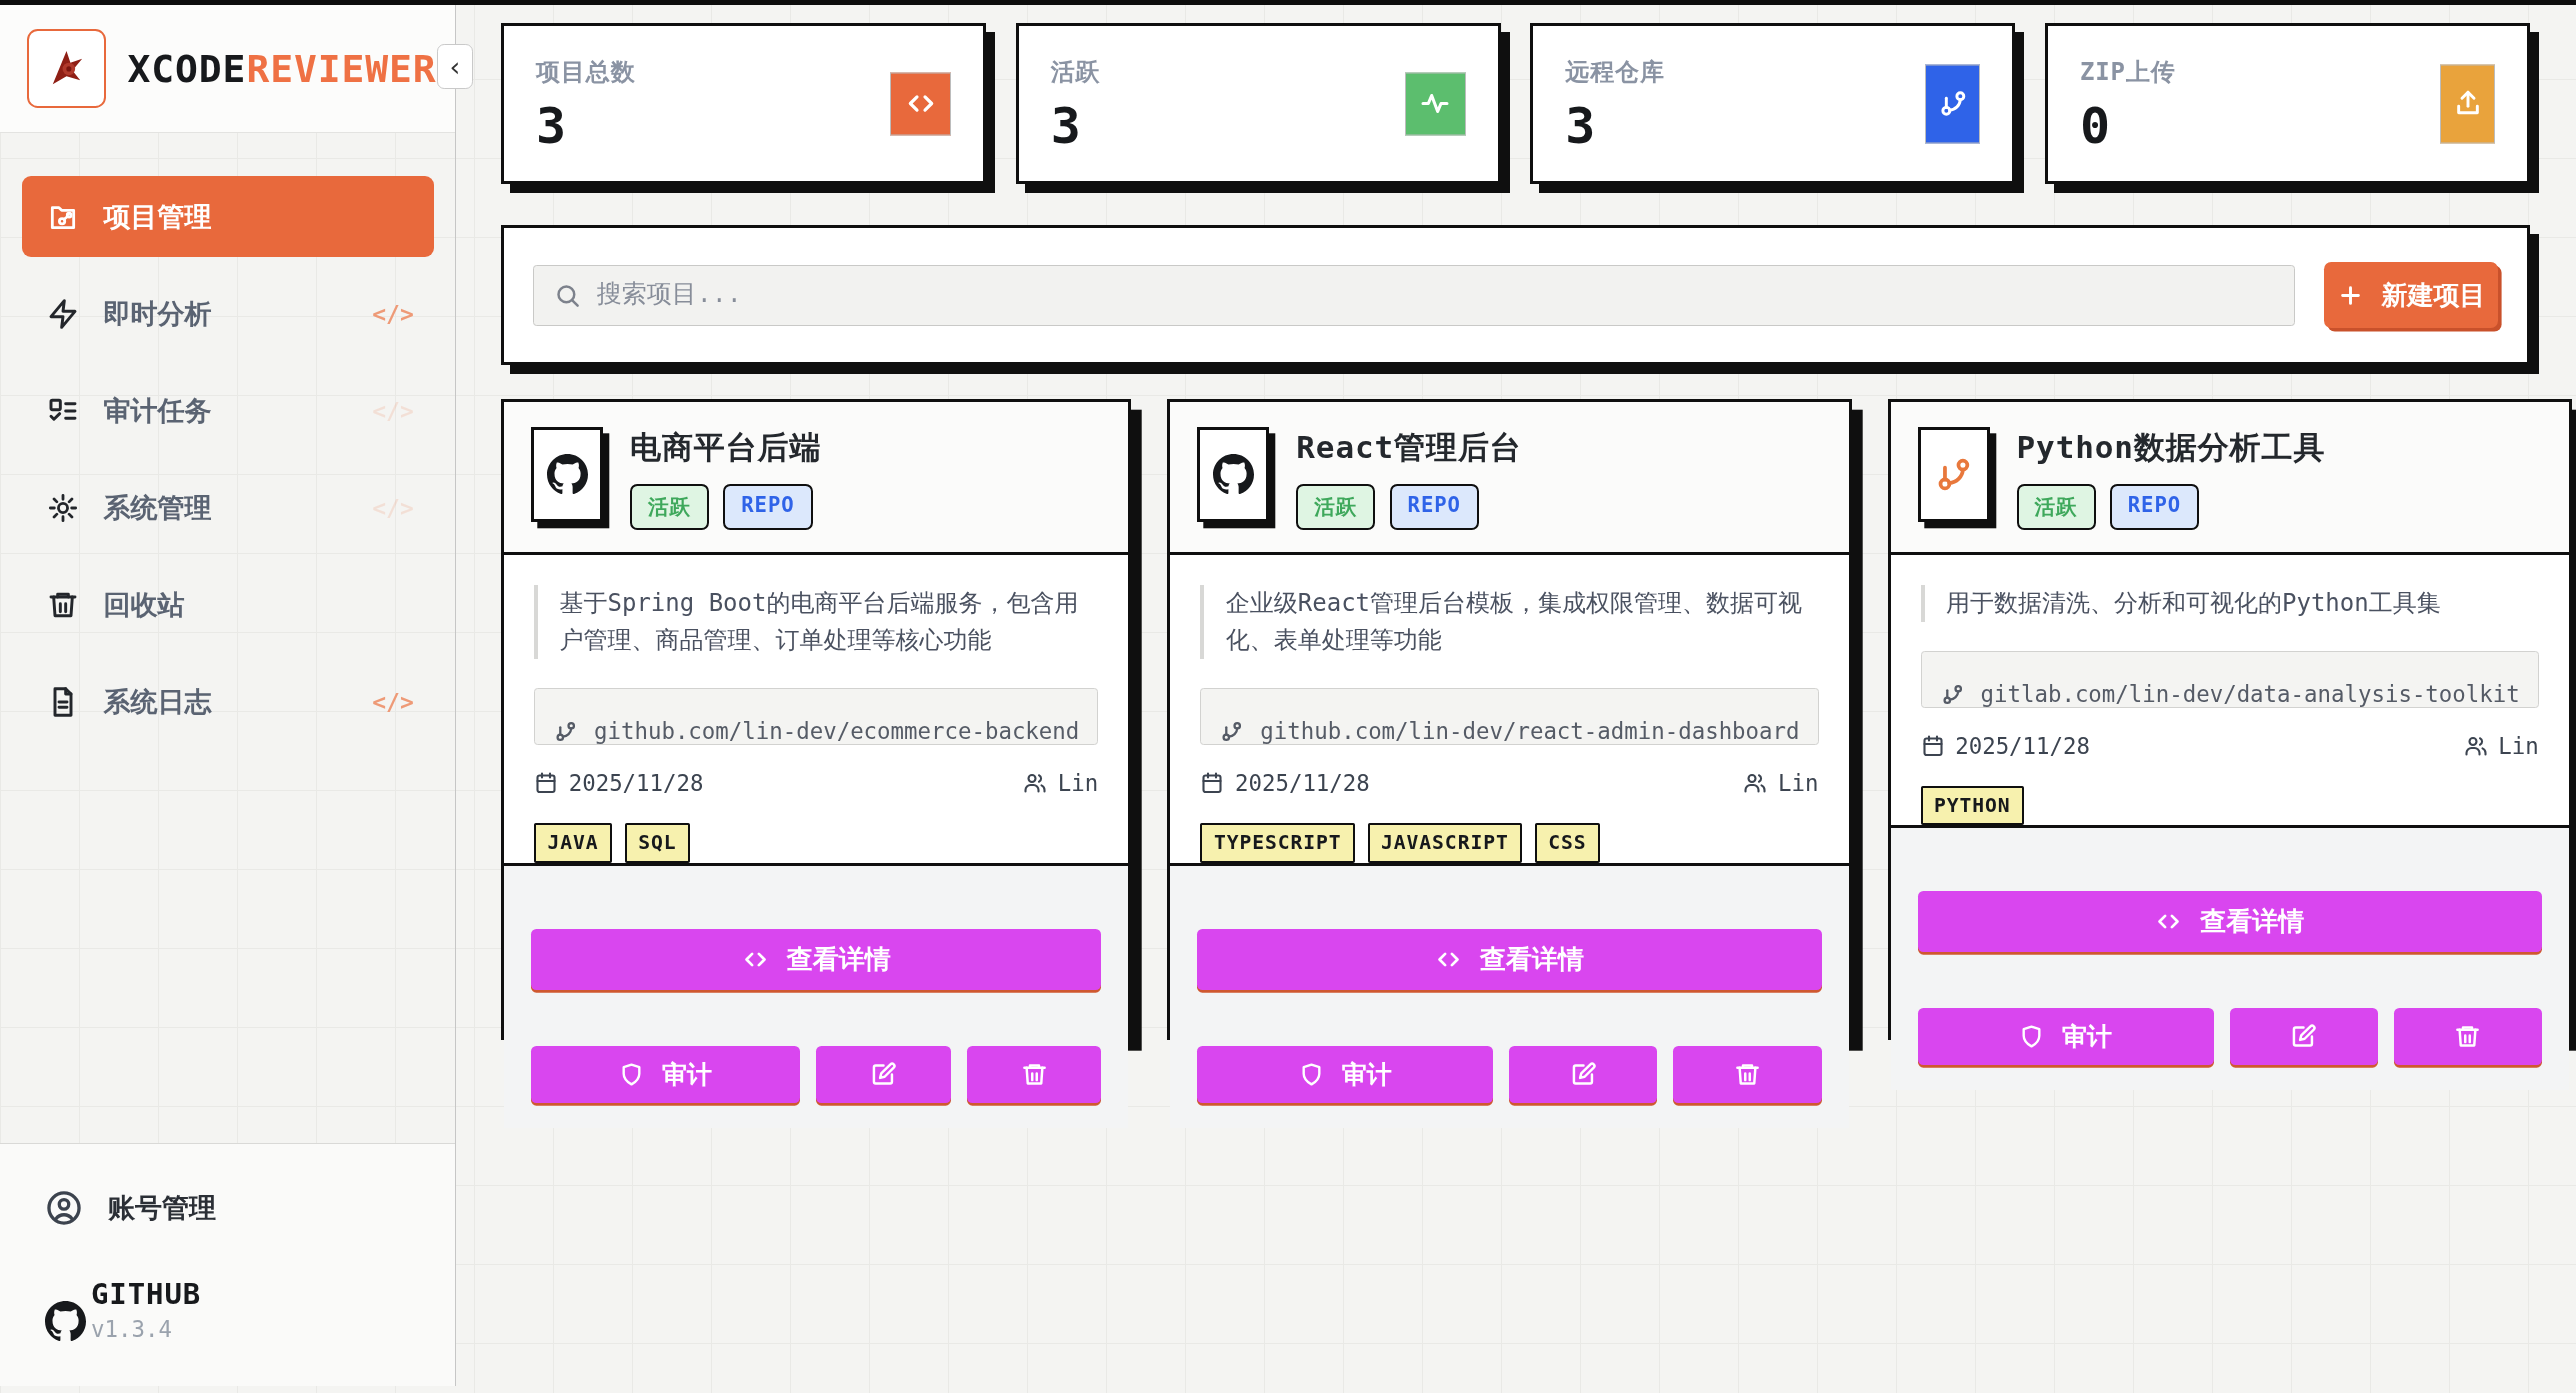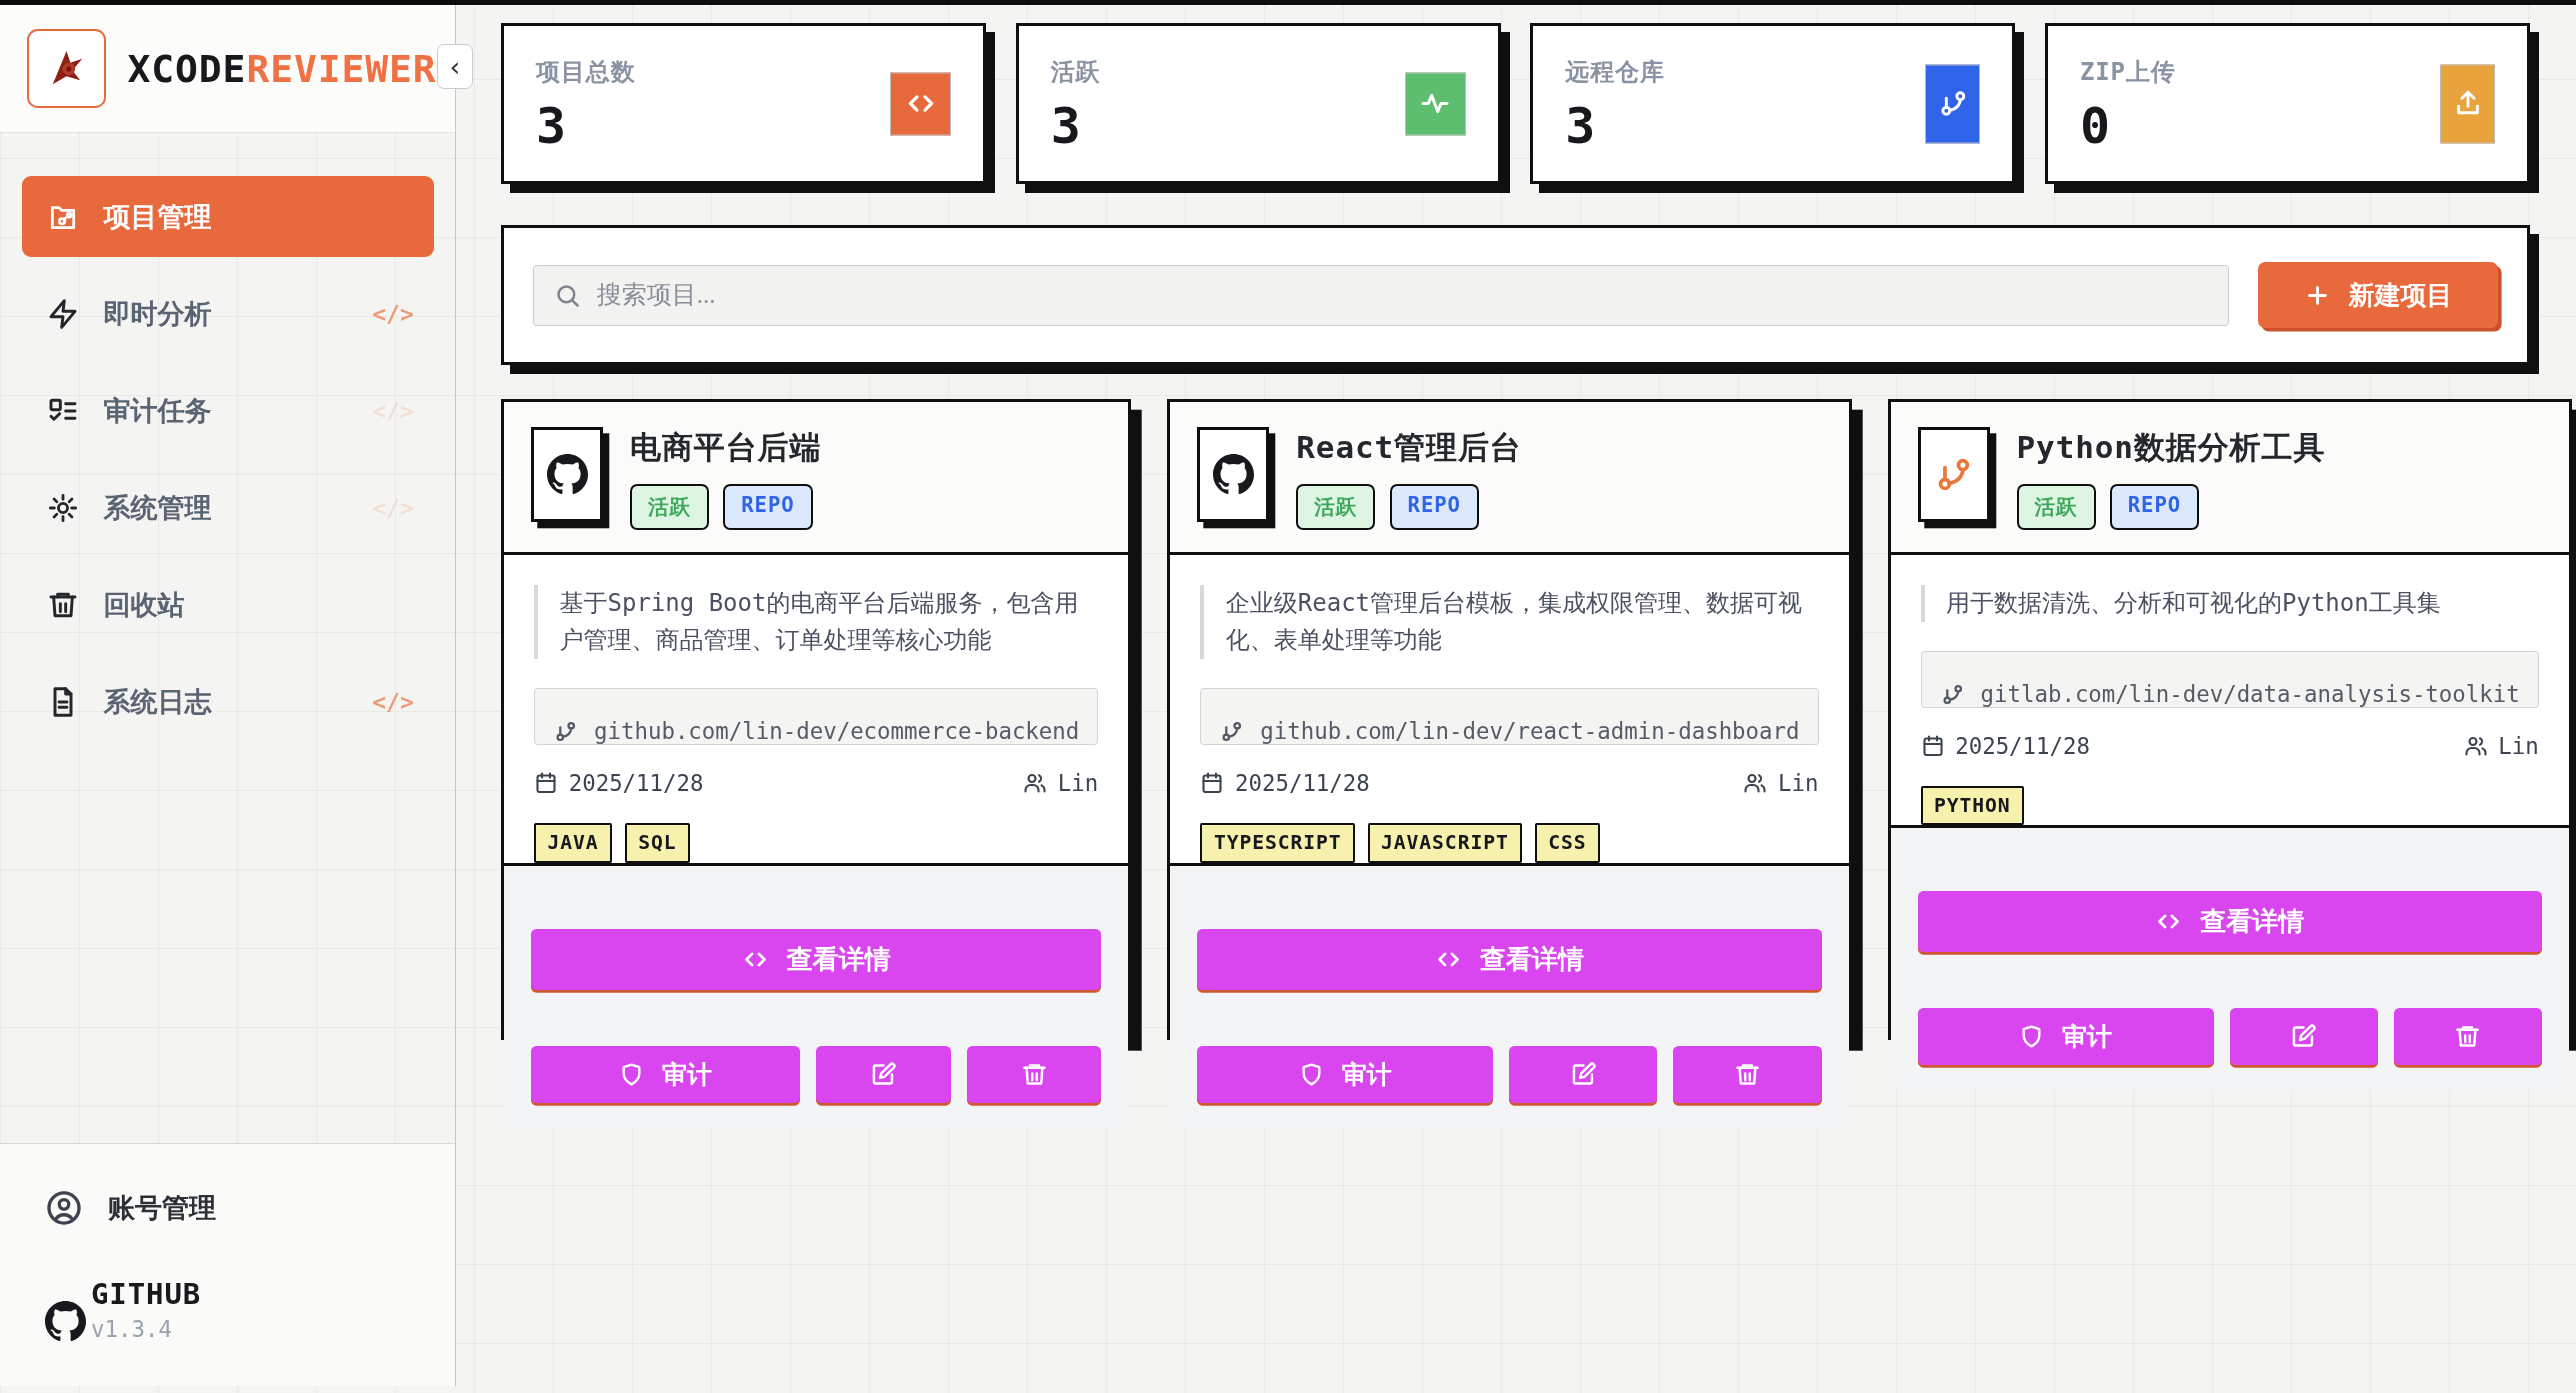--- a/index.html
+++ b/index.html
@@ -83,25 +83,25 @@
     margin-top:41px; height:140px; background:#fff; border:3.6px solid #0f0f0f;
     box-shadow:9px 9px 0 #0f0f0f; display:flex; align-items:center; gap:29px; padding:0 29px;
   }
   .search-box {
     flex:1; height:61px; background:#f2f2f0; border:1.8px solid #c9c9c7; border-radius:3.6px;
     display:flex; align-items:center; gap:16px; padding:0 19.7px;
   }
   .search-box .ic { width:27px; height:27px; color:#7d828c; flex:0 0 auto; }
   .search-box input {
     flex:1; border:none; outline:none; background:transparent;
-    font-family:Liberation Serif, serif; font-size:25px; color:#333;
+    font-family:Liberation Mono, monospace; font-size:25px; color:#333;
   }
   .search-box input::placeholder { color:#878d99; }
   .new-project-btn {
-    width:240px; height:66px; background:#e8693c; border:none; border-radius:7.2px;
+    width:174px; height:66px; background:#e8693c; border:none; border-radius:7.2px;
     box-shadow:3.6px 3.6px 0 #c9512b; color:#fff; font-family:inherit;
     font-size:26px; font-weight:bold; display:flex; align-items:center; justify-content:center; gap:18px;
     cursor:pointer;
   }
   .new-project-btn .ic { width:27px; height:27px; }
 
   .cards { margin-top:34px; display:grid; grid-template-columns:repeat(3,1fr); gap:36px; }
   .project-card {
     height:641px; background:#fff; border:3.6px solid #0f0f0f; box-shadow:10.7px 10.7px 0 #0f0f0f;
     display:flex; flex-direction:column;

